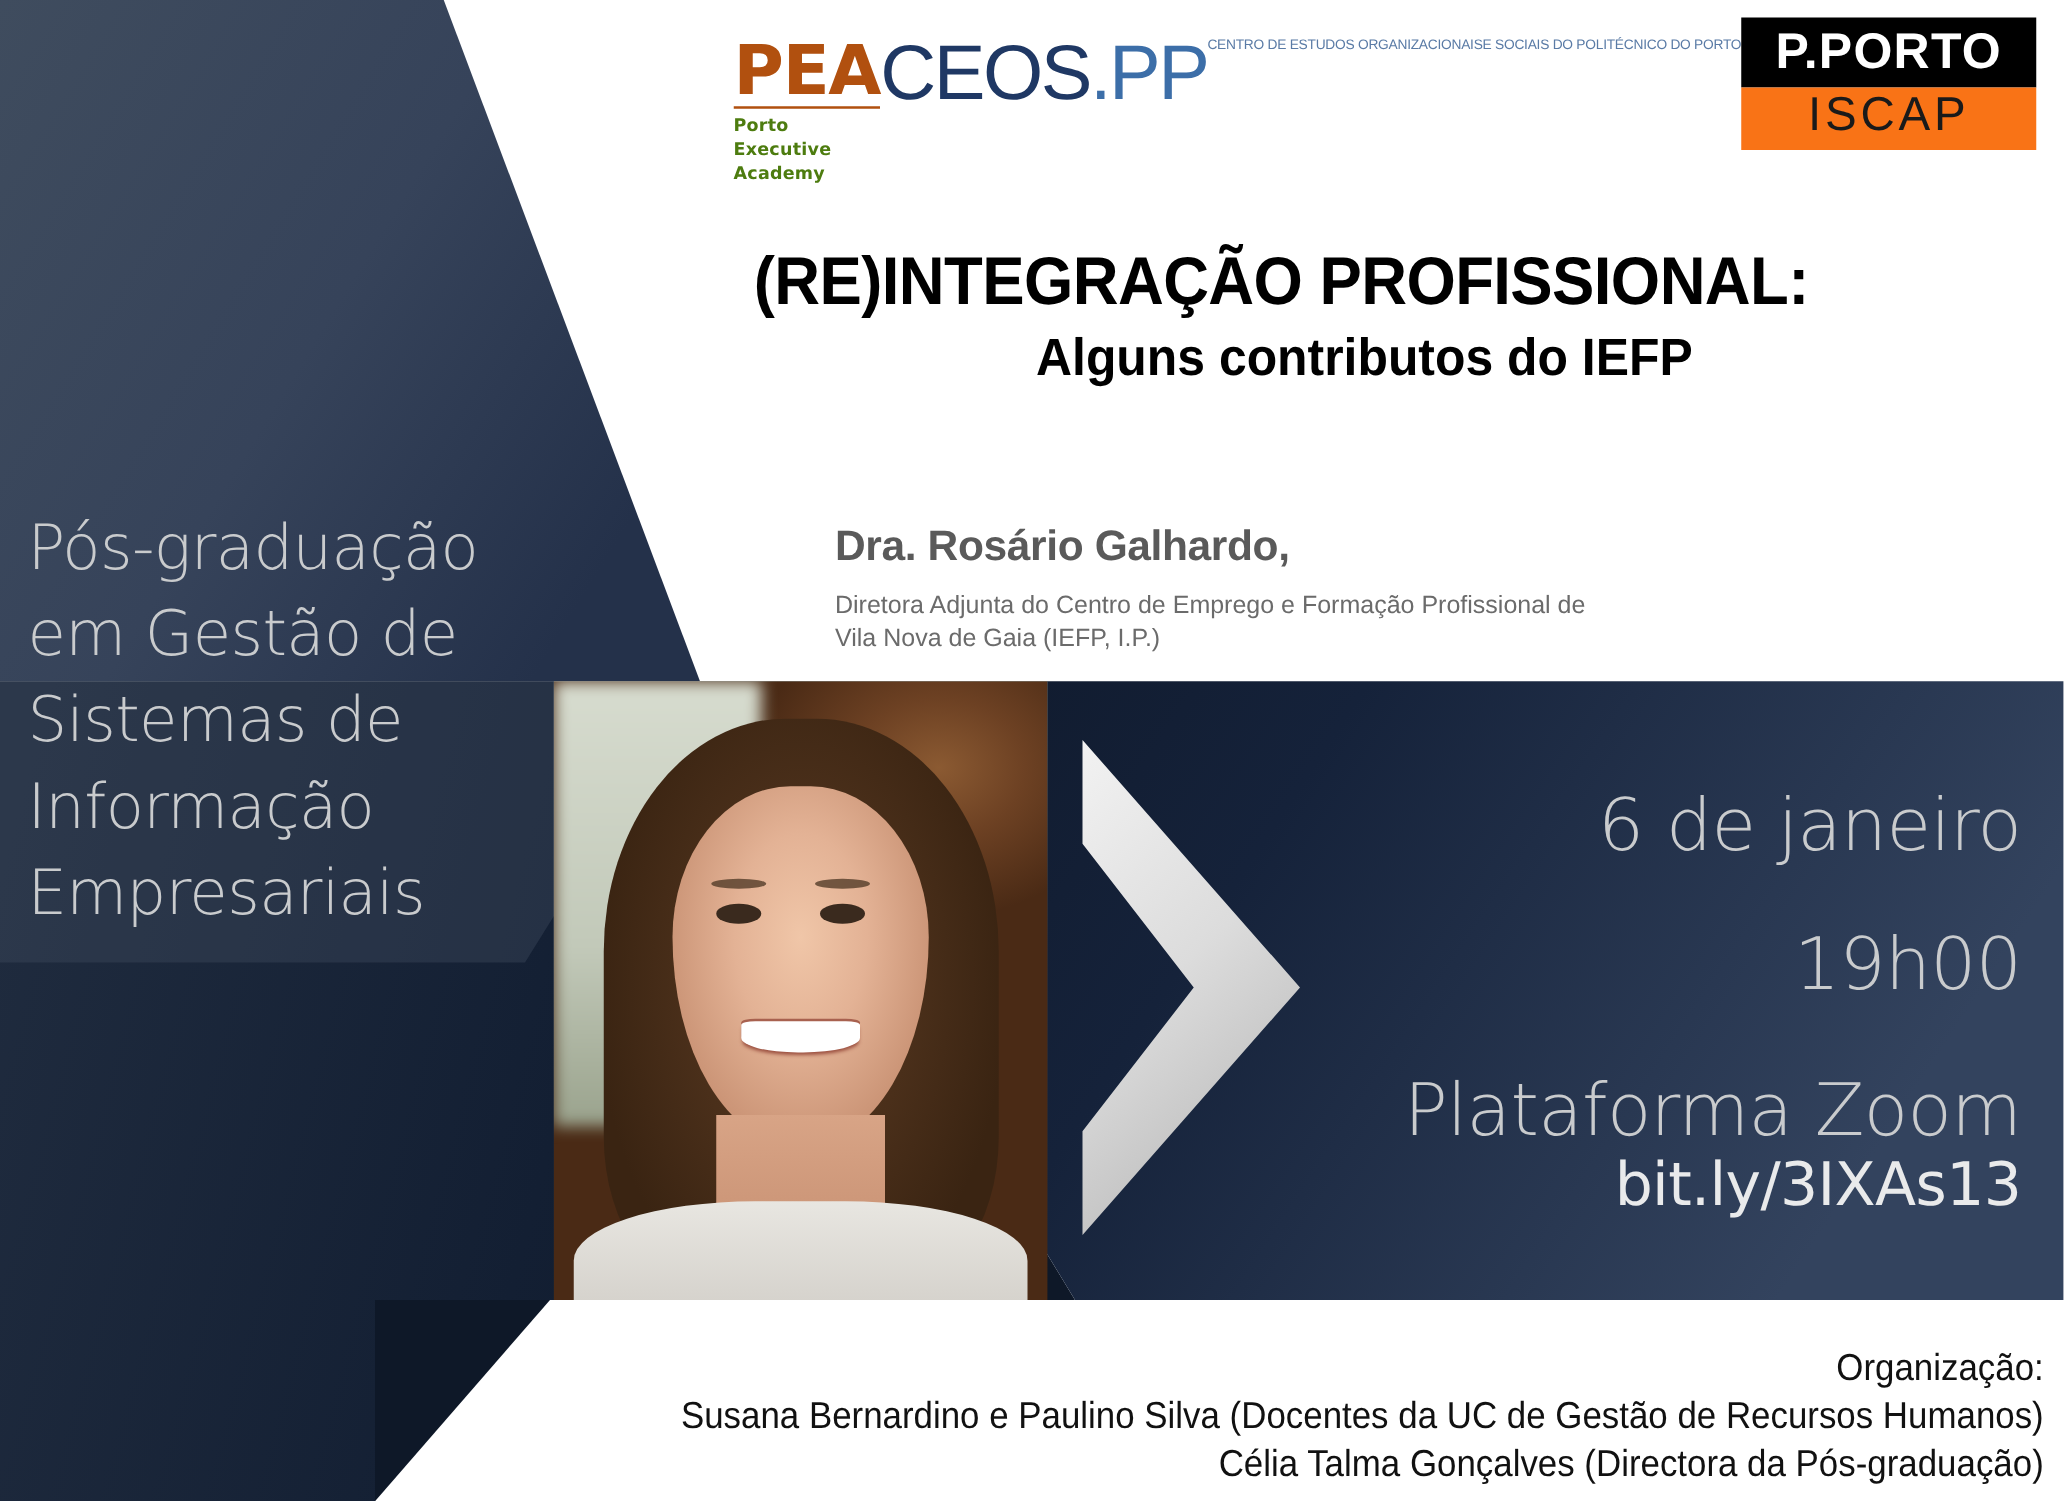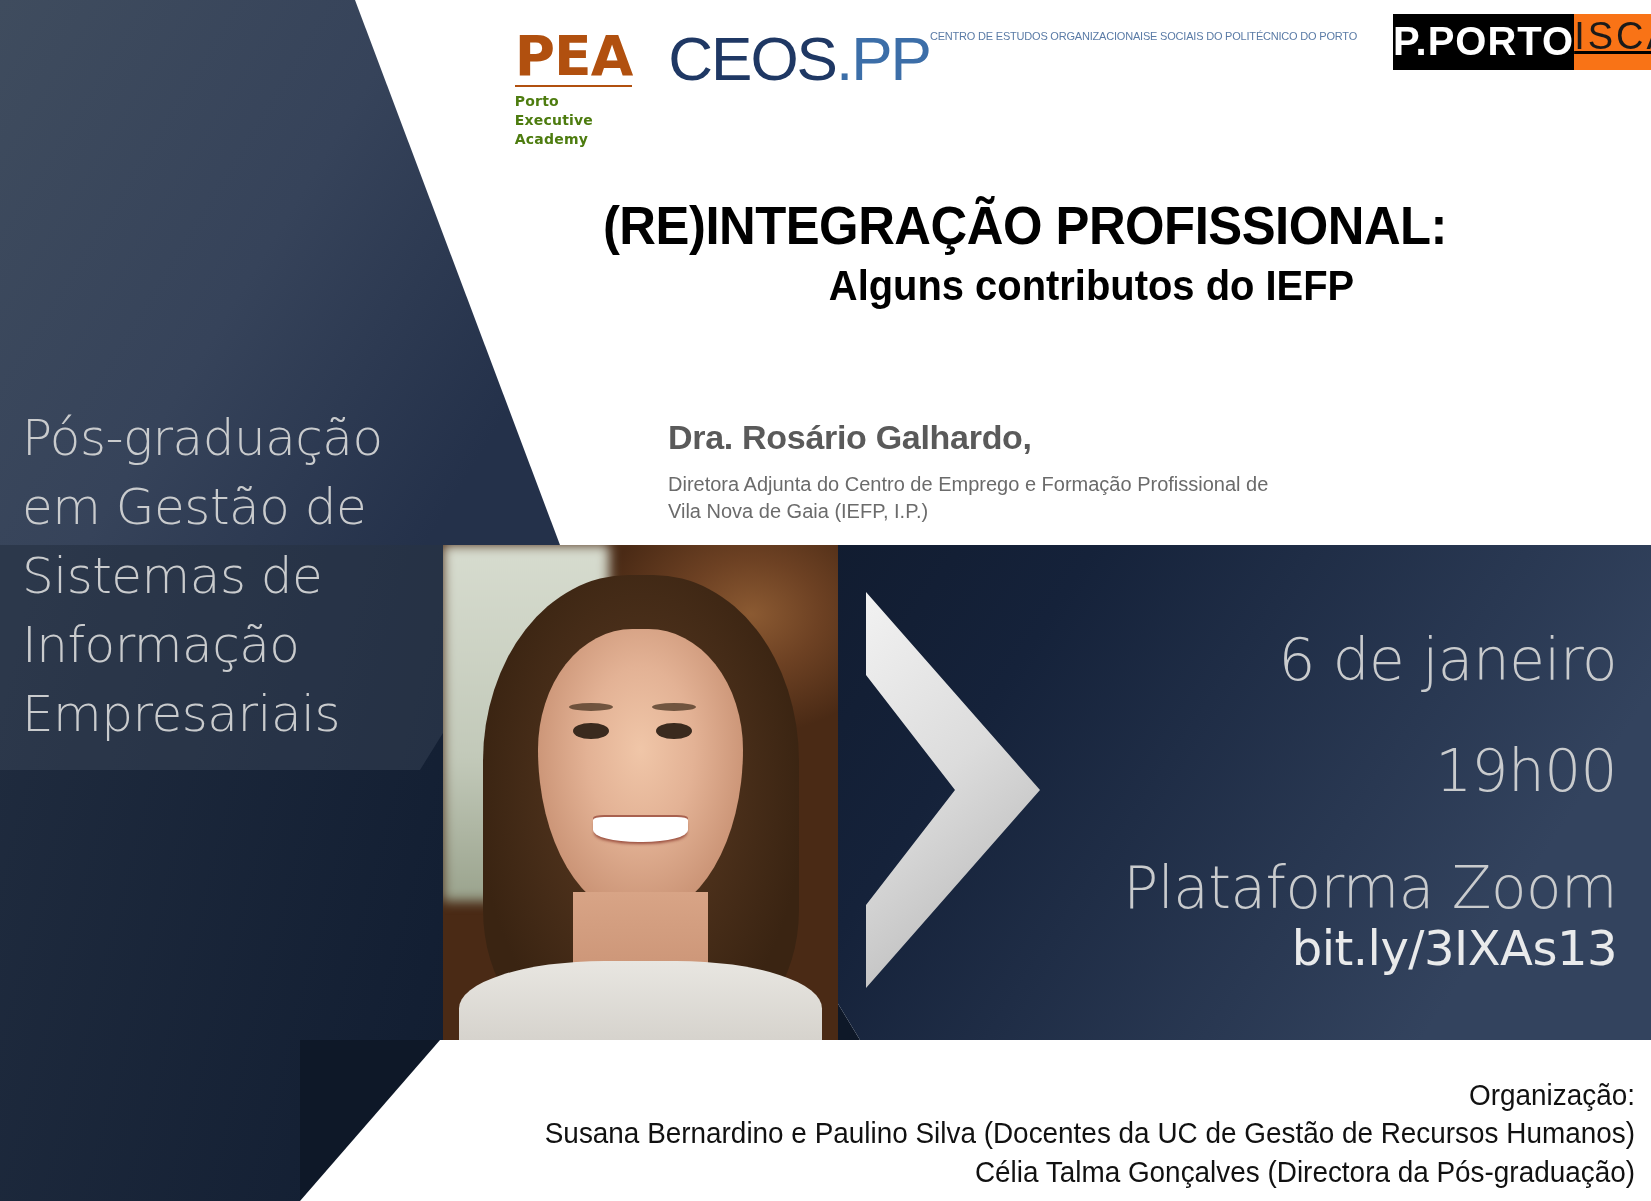--- a/index.html
+++ b/index.html
@@ -19,21 +19,20 @@
   
   .bg-layer{position:absolute;inset:0;pointer-events:none;}
   .bg-layer svg{display:block;width:1651px;height:1201px;}
 
   
   .logo-row{
     position:absolute;
     top:14px; right:22px;
     display:flex;
     align-items:flex-start;
-    gap:36px;
     z-index:12;
   }
   .logo-pea{
     display:flex;flex-direction:column;align-items:flex-start;
     padding-top:16px;
   }
   .logo-pea .pea-mark{
     font-family:"DejaVu Sans", sans-serif;
     font-weight:bold;
     font-size:55px;
@@ -66,21 +65,21 @@
   .logo-ceos .ceos-mark .lite{color:#3c6ea8;}
   .logo-ceos .ceos-sub{
     font-family:"Liberation Sans", sans-serif;
     font-size:11px;
     color:#5a7ba6;
     line-height:1.25;
     letter-spacing:-.2px;
     white-space:nowrap;
   }
   .logo-porto{
-    display:flex;flex-direction:row;width:236px;text-decoration:underline;
+    display:flex;flex-direction:column;width:236px;
   }
   .logo-porto .pp-black{
     background:#000000;
     color:#ffffff;
     font-family:"Liberation Sans", sans-serif;
     font-weight:bold;
     font-size:40px;
     letter-spacing:1px;
     text-align:center;
     padding:7px 0 9px 0;

